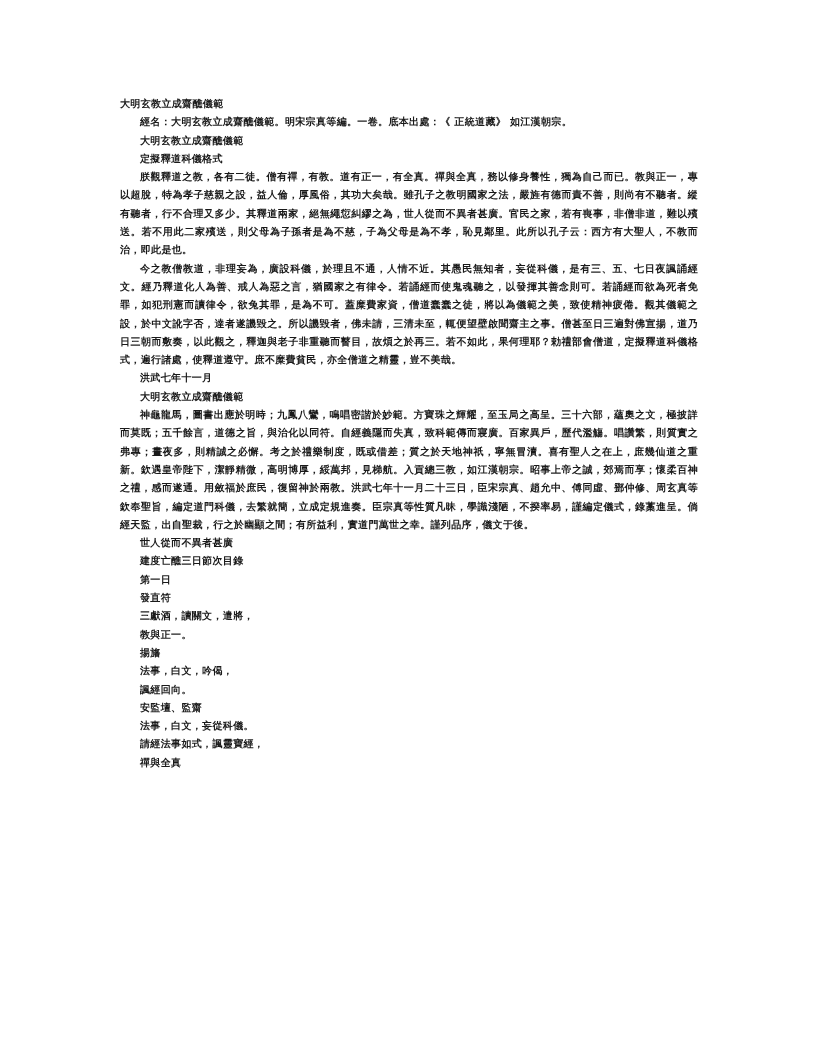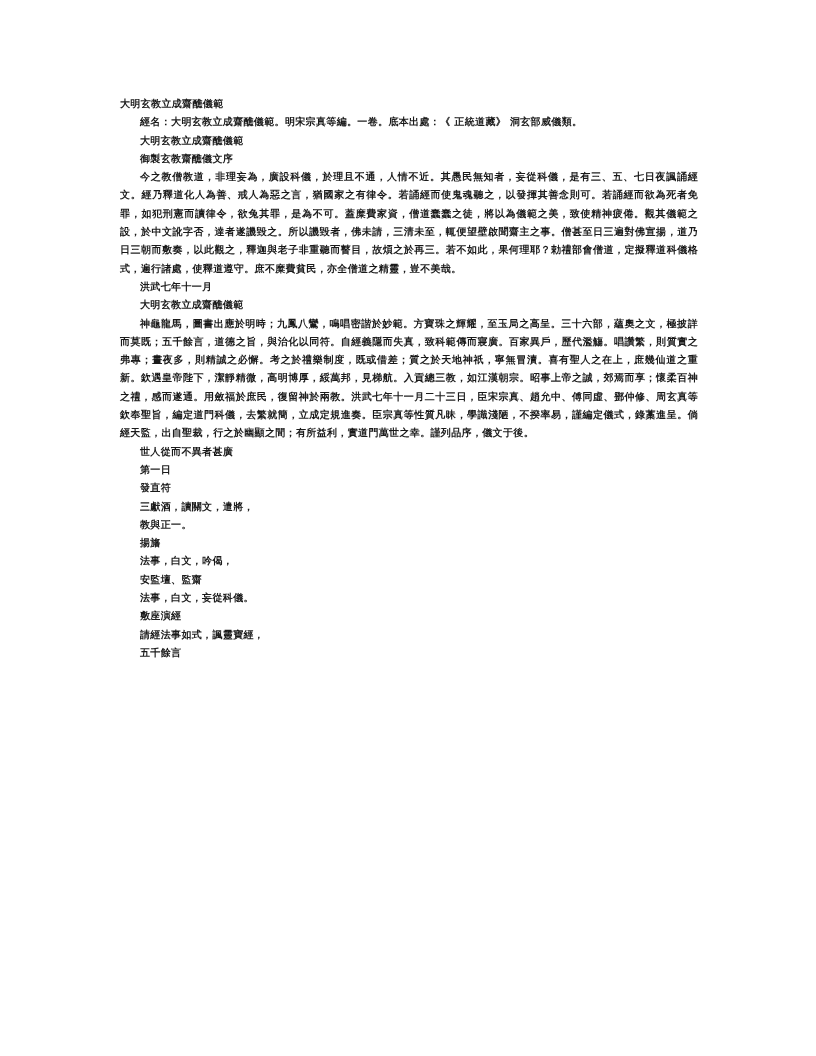--- a/index.html
+++ b/index.html
@@ -18,32 +18,34 @@
   }
   .line { margin: 0; padding: 0; white-space: normal; word-break: break-all; text-align: justify; }
   .indent { text-indent: 2em; }
   .sub { padding-left: 2em; }
 </style>
 </head>
 <body>
 
 <div class="page">
   <p class="line">大明玄教立成齋醮儀範</p>
-  <p class="line indent">經名：大明玄教立成齋醮儀範。明宋宗真等編。一卷。底本出處：《 正統道藏》 洞玄部威儀類。</p>
+  <p class="line indent">經名：大明玄教立成齋醮儀範。明宋宗真等編。一卷。底本出處：《 正統道藏》 如江漢朝宗。</p>
   <p class="line sub">大明玄教立成齋醮儀範</p>
-  <p class="line sub">御製玄教齋醮儀文序</p>
+  <p class="line sub">定擬釋道科儀格式</p>
+  <p class="line indent">朕觀釋道之教，各有二徒。僧有禪，有教。道有正一，有全真。禪與全真，務以修身養性，獨為自己而已。教與正一，專以超脫，特為孝子慈親之設，益人倫，厚風俗，其功大矣哉。雖孔子之教明國家之法，嚴旌有德而責不善，則尚有不聽者。縱有聽者，行不合理又多少。其釋道兩家，絕無繩愆糾繆之為，世人從而不異者甚廣。官民之家，若有喪事，非僧非道，難以殯送。若不用此二家殯送，則父母為子孫者是為不慈，子為父母是為不孝，恥見鄰里。此所以孔子云：西方有大聖人，不教而治，即此是也。</p>
   <p class="line indent">今之教僧教道，非理妄為，廣設科儀，於理且不通，人情不近。其愚民無知者，妄從科儀，是有三、五、七日夜諷誦經文。經乃釋道化人為善、戒人為惡之言，猶國家之有律令。若誦經而使鬼魂聽之，以發揮其善念則可。若誦經而欲為死者免罪，如犯刑憲而讀律令，欲兔其罪，是為不可。蓋糜費家資，僧道蠢蠢之徒，將以為儀範之美，致使精神疲倦。觀其儀範之設，於中文訛字否，達者遂譏毀之。所以譏毀者，佛未請，三清未至，輒便望壁啟聞齋主之事。僧甚至日三遍對佛宣揚，道乃日三朝而敷奏，以此觀之，釋迦與老子非重聽而瞽目，故煩之於再三。若不如此，果何理耶？勅禮部會僧道，定擬釋道科儀格式，遍行諸處，使釋道遵守。庶不糜費貧民，亦全僧道之精靈，豈不美哉。</p>
   <p class="line sub">洪武七年十一月</p>
   <p class="line sub">大明玄教立成齋醮儀範</p>
   <p class="line indent">神龜龍馬，圖書出應於明時；九鳳八鸞，鳴唱密諧於妙範。方寶珠之輝耀，至玉局之高呈。三十六部，蘊奧之文，極披詳而莫既；五千餘言，道德之旨，與治化以同符。自經義隱而失真，致科範傳而寢廣。百家異戶，歷代濫觴。唱讚繁，則質實之弗專；晝夜多，則精誠之必懈。考之於禮樂制度，既或借差；質之於天地神祇，寧無冒瀆。喜有聖人之在上，庶幾仙道之重新。欽遇皇帝陛下，潔靜精微，高明博厚，綏萬邦，見梯航。入貢總三教，如江漢朝宗。昭事上帝之誠，郊焉而享；懷柔百神之禮，感而遂通。用斂福於庶民，復留神於兩教。洪武七年十一月二十三日，臣宋宗真、趙允中、傅同虛、鄧仲修、周玄真等欽奉聖旨，編定道門科儀，去繁就簡，立成定規進奏。臣宗真等性質凡昧，學識淺陋，不揆率易，謹編定儀式，錄藁進呈。倘經天監，出自聖裁，行之於幽顯之間；有所益利，實道門萬世之幸。謹列品序，儀文于後。</p>
   <p class="line sub">世人從而不異者甚廣</p>
+  <p class="line sub">建度亡醮三日節次目錄</p>
   <p class="line sub">第一日</p>
   <p class="line sub">發直符</p>
   <p class="line sub">三獻酒，讀關文，遣將，</p>
   <p class="line sub">教與正一。</p>
   <p class="line sub">揚旛</p>
   <p class="line sub">法事，白文，吟偈，</p>
+  <p class="line sub">諷經回向。</p>
   <p class="line sub">安監壇、監齋</p>
   <p class="line sub">法事，白文，妄從科儀。</p>
-  <p class="line sub">敷座演經</p>
   <p class="line sub">請經法事如式，諷靈寶經，</p>
-  <p class="line sub">五千餘言</p>
+  <p class="line sub">禪與全真</p>
 </div>
 
 </body></html>

